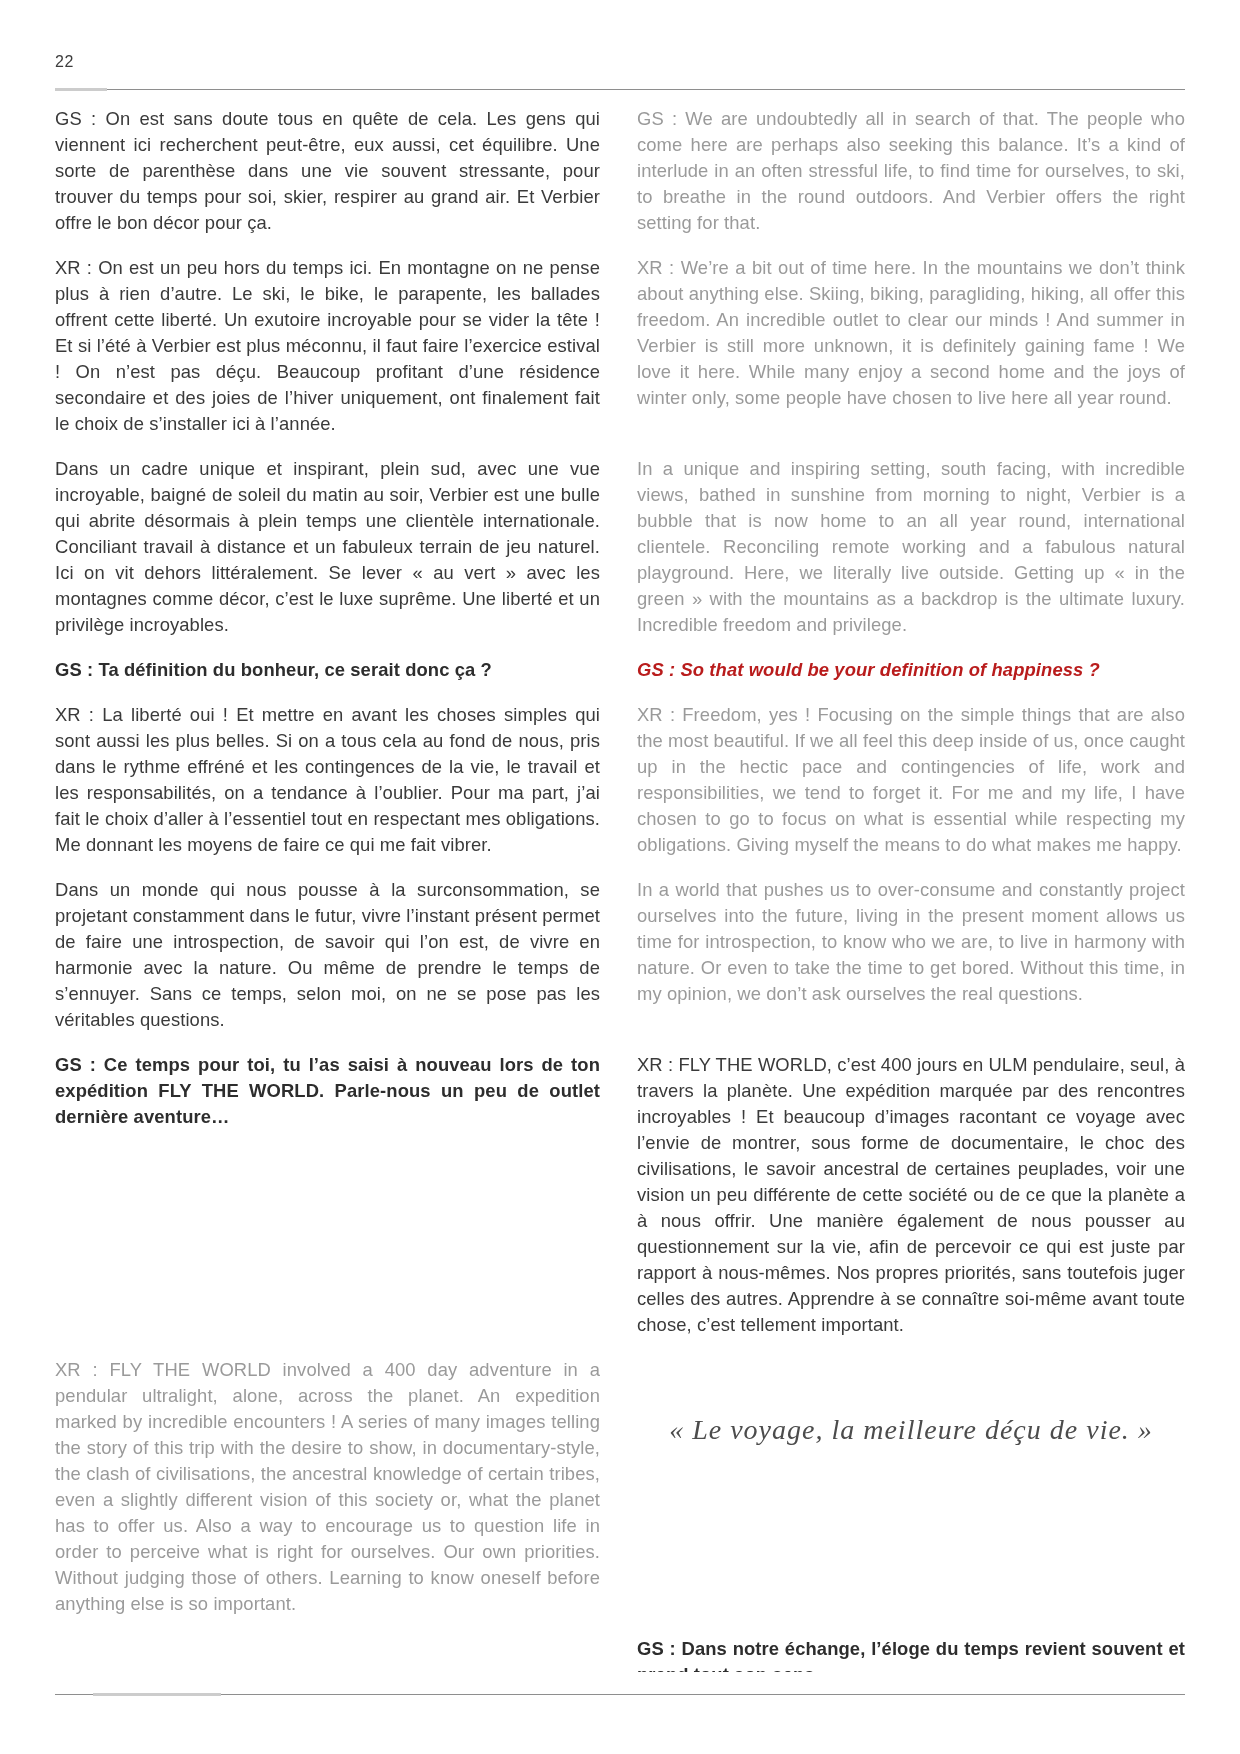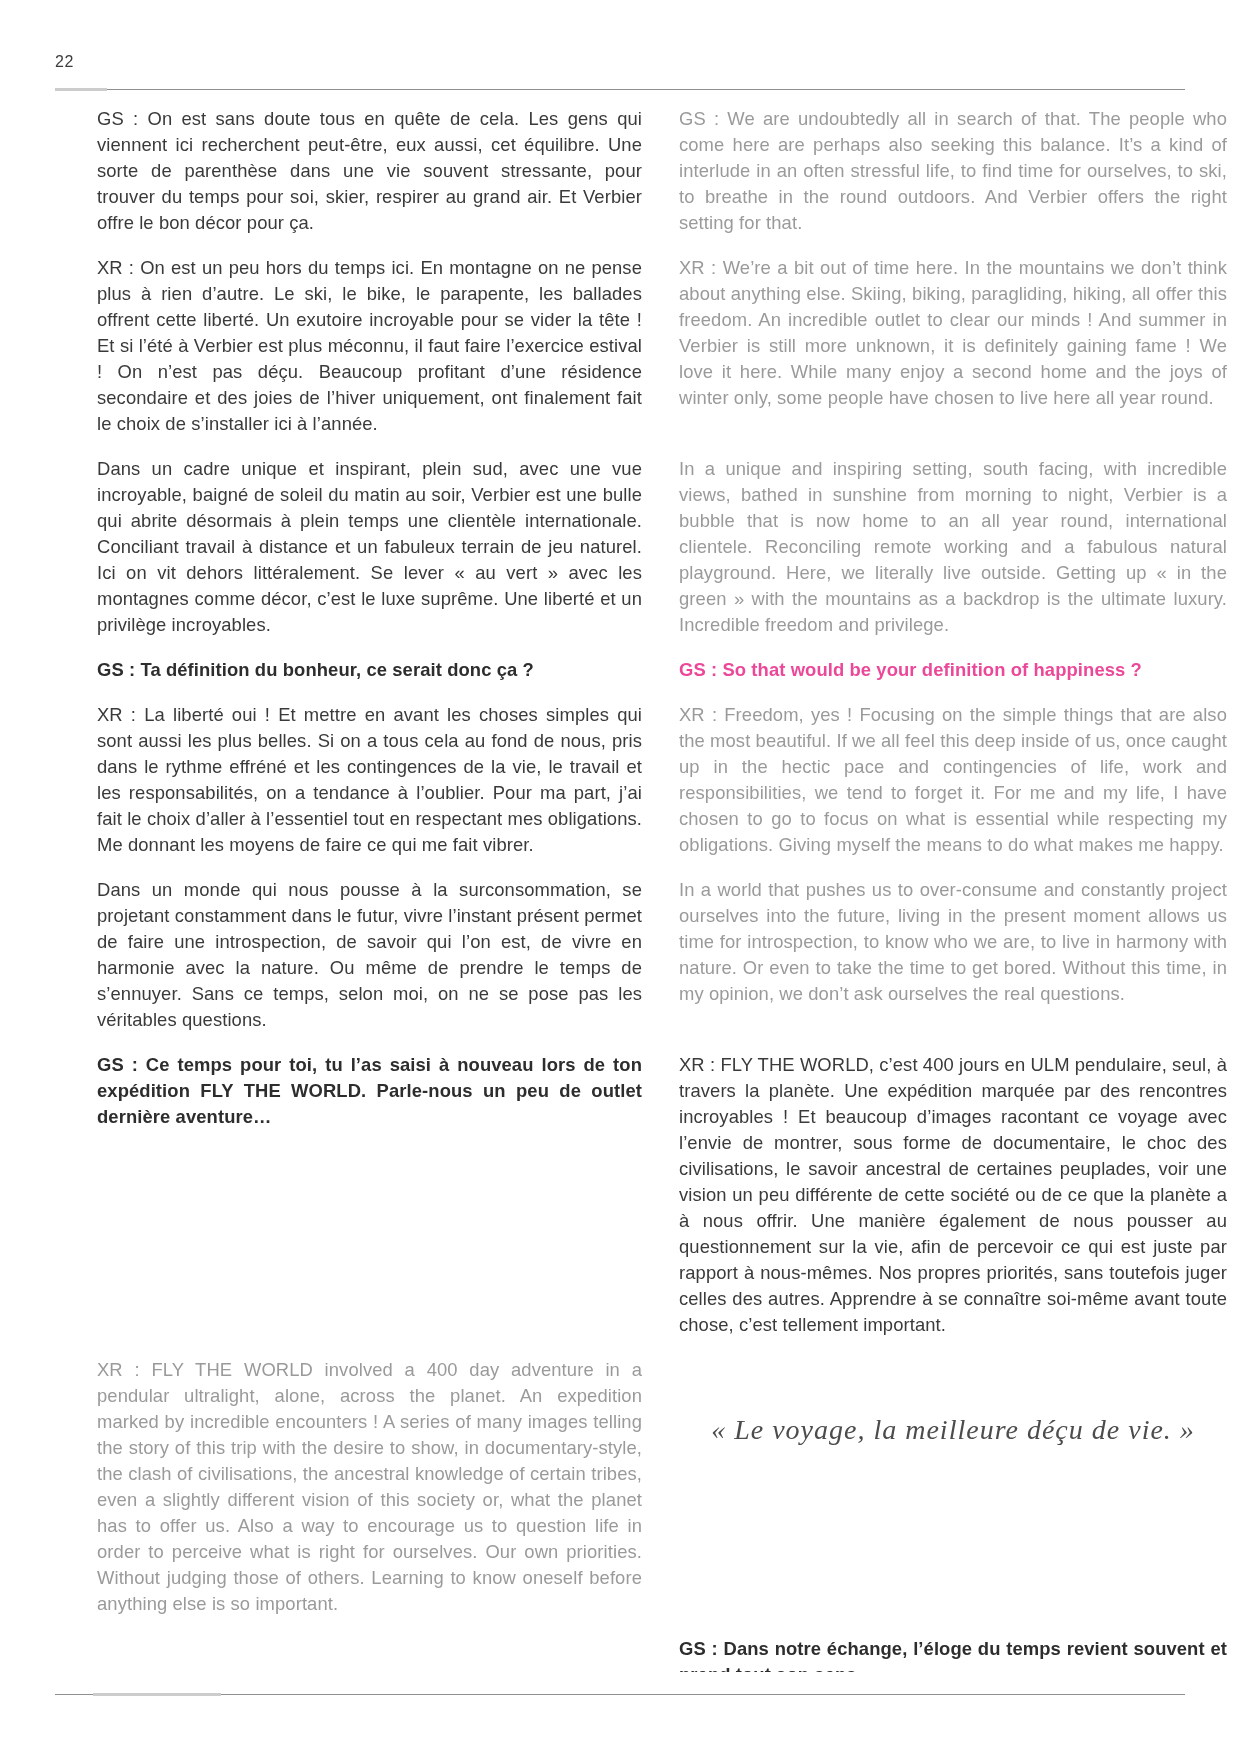--- a/index.html
+++ b/index.html
@@ -45,33 +45,32 @@
     left: 55px;
     top: 106px;
     width: 1130px;
     height: 1566px;
     overflow: hidden;
     display: grid;
     grid-template-columns: 545px 548px;
     column-gap: 37px;
     row-gap: 19px;
     align-items: start;
-    margin-left: 42px;
   }
   .cell {
     margin: 0;
     font-size: 18.4px;
     line-height: 26px;
     text-align: justify;
     letter-spacing: 0.1px;
   }
   .fr.body   { color: #3a3a3a; }
   .fr.question { color: #2d2d2d; font-weight: bold; }
   .en.body   { color: #9a9a9a; }
-  .en.question { color: #ec4899; font-weight: bold; }
+  .en.question { color: #b91c1c; font-weight: bold; font-style: italic; }
 
   .quote {
     font-family: "Liberation Serif", serif;
     font-style: italic;
     font-weight: normal;
     text-align: center;
     font-size: 28px;
     line-height: 34px;
     letter-spacing: 1px;
   }

